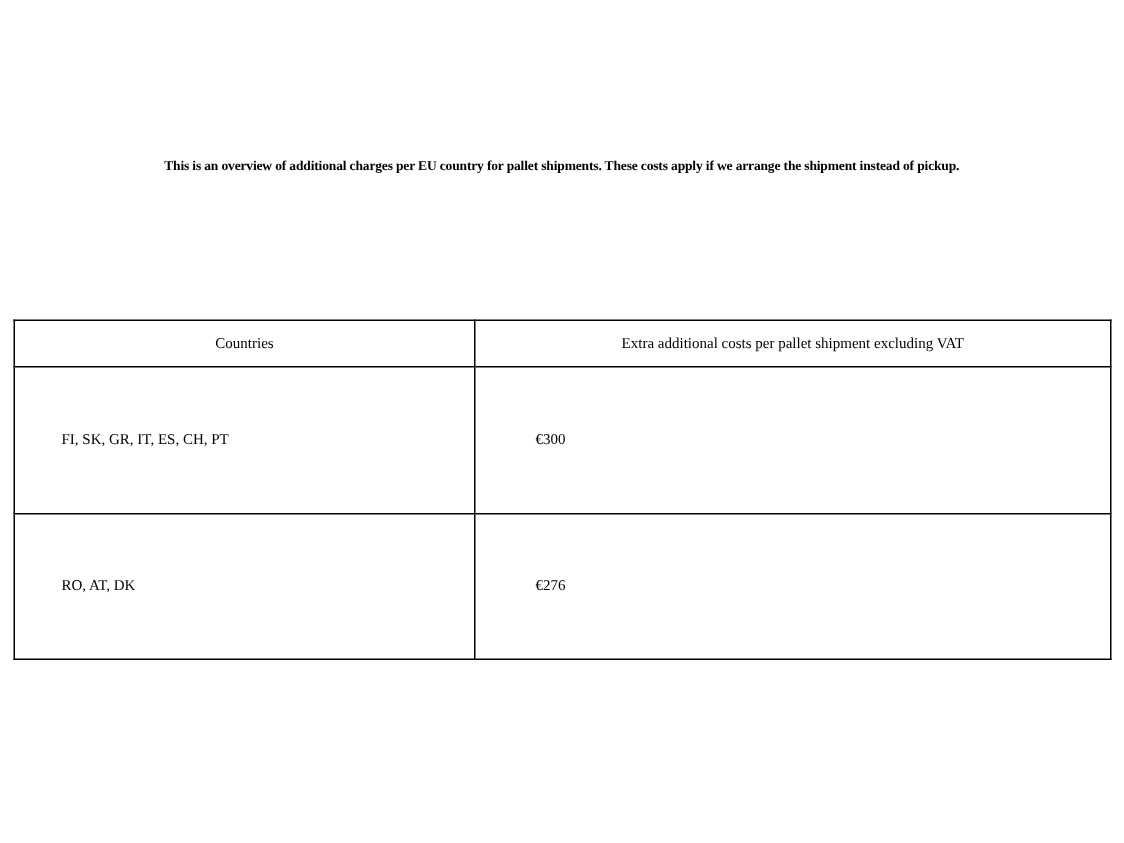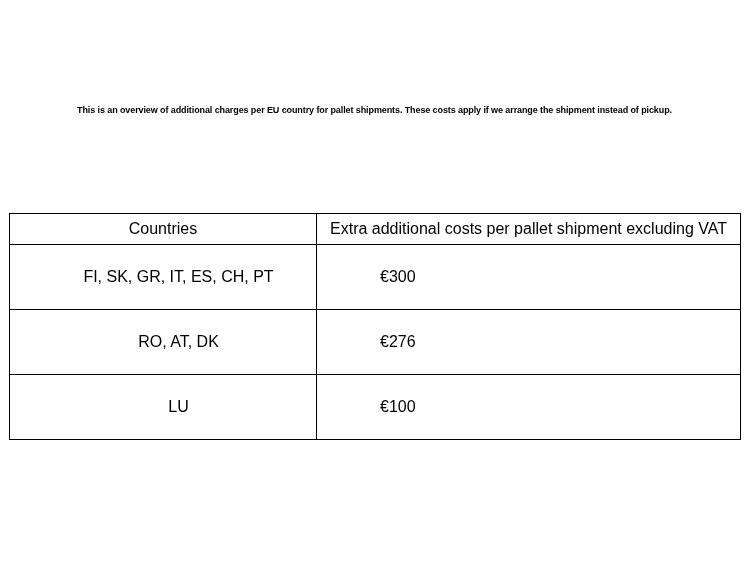--- a/index.html
+++ b/index.html
@@ -5,21 +5,21 @@
   html, body {
     margin: 0;
     padding: 0;
     background: #ffffff;
   }
   .screen {
     position: relative;
     width: 749px;
     height: 562px;
     background: #ffffff;
-    font-family: Liberation Sans, sans-serif;
+    font-family: Liberation Serif, serif;
     color: #000000;
     overflow: hidden;
   }
   .intro {
     position: absolute;
     top: 105px;
     left: 0;
     width: 749px;
     text-align: center;
     font-size: 9px;
@@ -33,40 +33,40 @@
     top: 213px;
     width: 731px;
     height: 227px;
     border-collapse: collapse;
     table-layout: fixed;
     background: #ffffff;
   }
   table.charges th,
   table.charges td {
     border: 1.5px solid #000000;
-    font-size: 16px;
+    font-size: 10px;
     font-weight: normal;
     color: #000000;
     white-space: nowrap;
     overflow: hidden;
     vertical-align: middle;
     padding: 0;
   }
   table.charges col.c1 { width: 307px; }
   table.charges col.c2 { width: 424px; }
   table.charges thead tr { height: 31px; }
   table.charges tbody tr { height: 32.6px; }
   table.charges th { text-align: center; }
   table.charges td.countries-cell {
-    text-align: center;
+    text-align: left;
     padding-left: 31px;
   }
   table.charges td.cost-cell {
     text-align: left;
-    padding-left: 63px;
+    padding-left: 40px;
   }
 </style>
 </head>
 <body>
 
 <div class="screen">
 
   <div class="intro">This is an overview of additional charges per EU country for pallet shipments. These costs apply if we arrange the shipment instead of pickup.</div>
 
   <table class="charges">
@@ -82,20 +82,16 @@
     </thead>
     <tbody>
       <tr>
         <td class="countries-cell">FI, SK, GR, IT, ES, CH, PT</td>
         <td class="cost-cell">€300</td>
       </tr>
       <tr>
         <td class="countries-cell">RO, AT, DK</td>
         <td class="cost-cell">€276</td>
       </tr>
-      <tr>
-        <td class="countries-cell">LU</td>
-        <td class="cost-cell">€100</td>
-      </tr>
     </tbody>
   </table>
 
 </div>
 
 </body></html>

